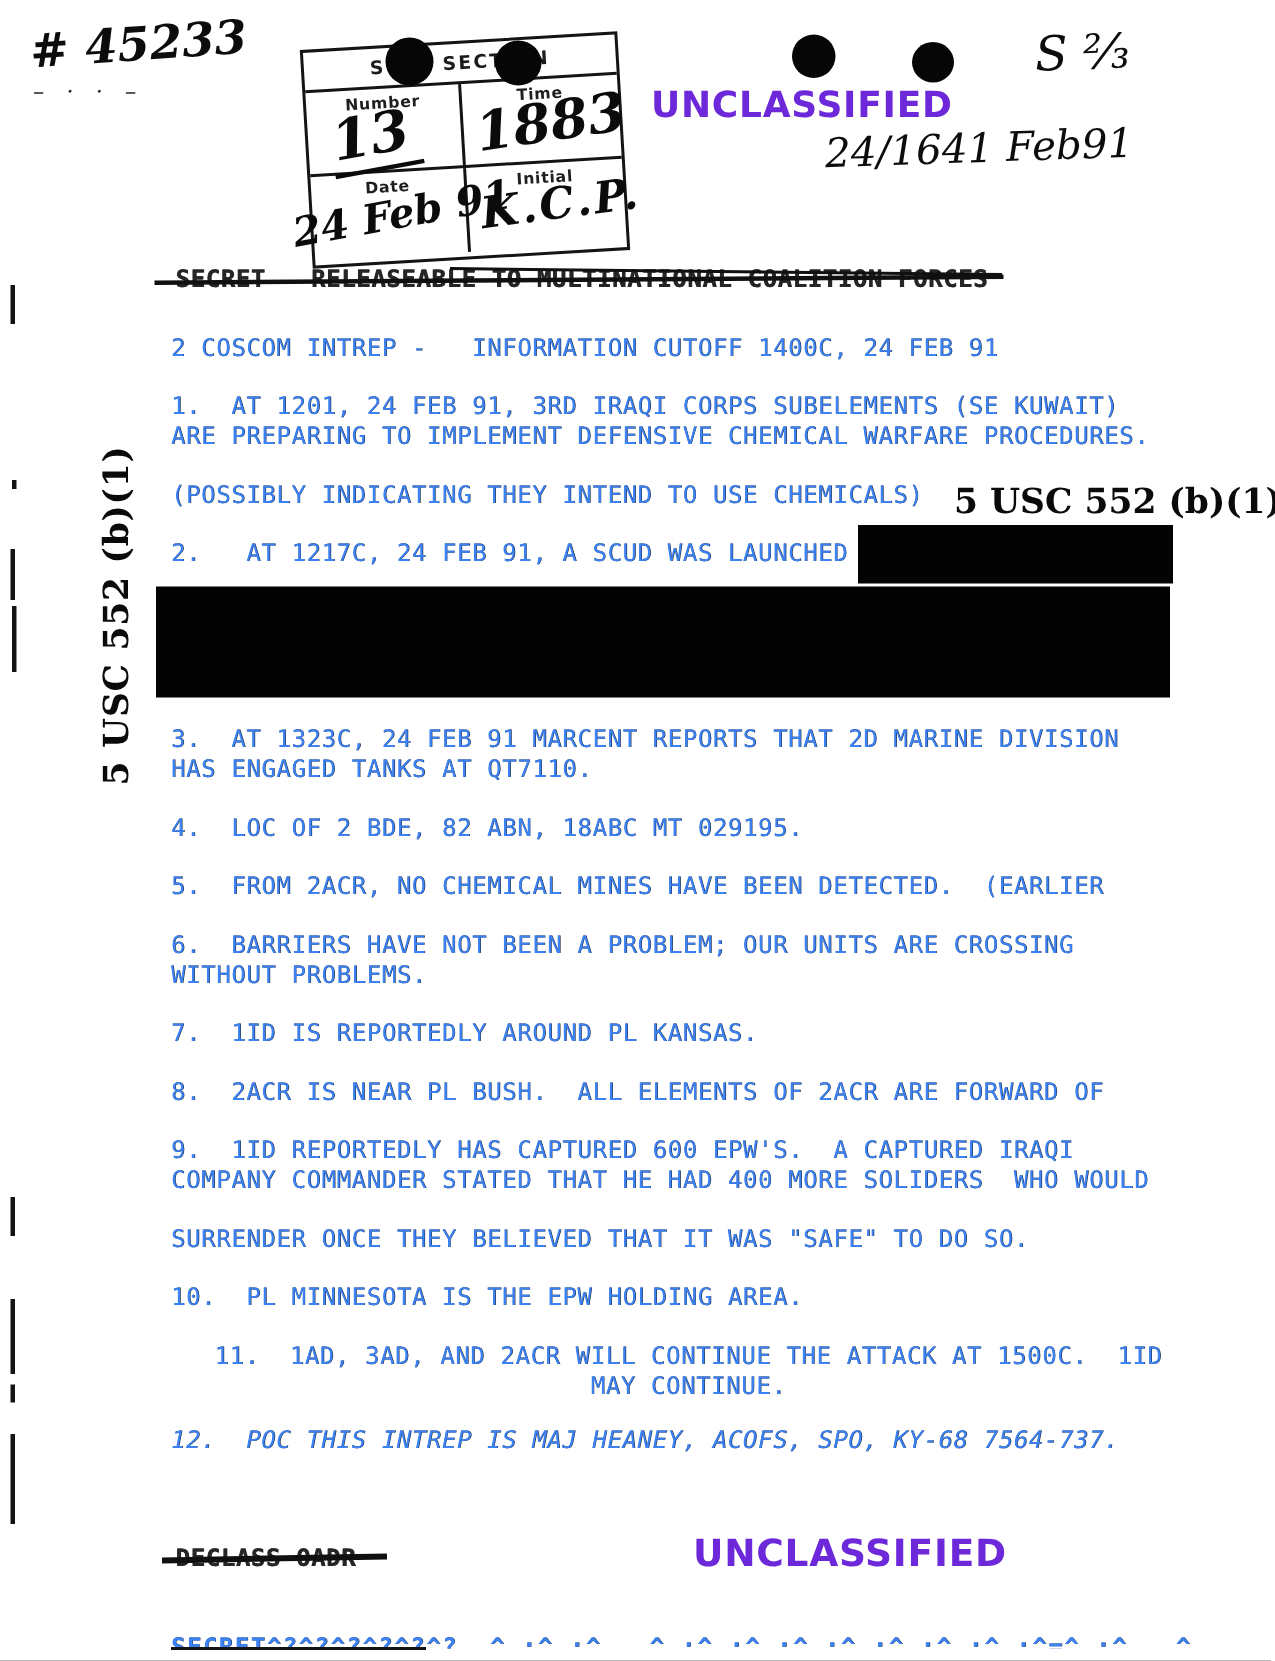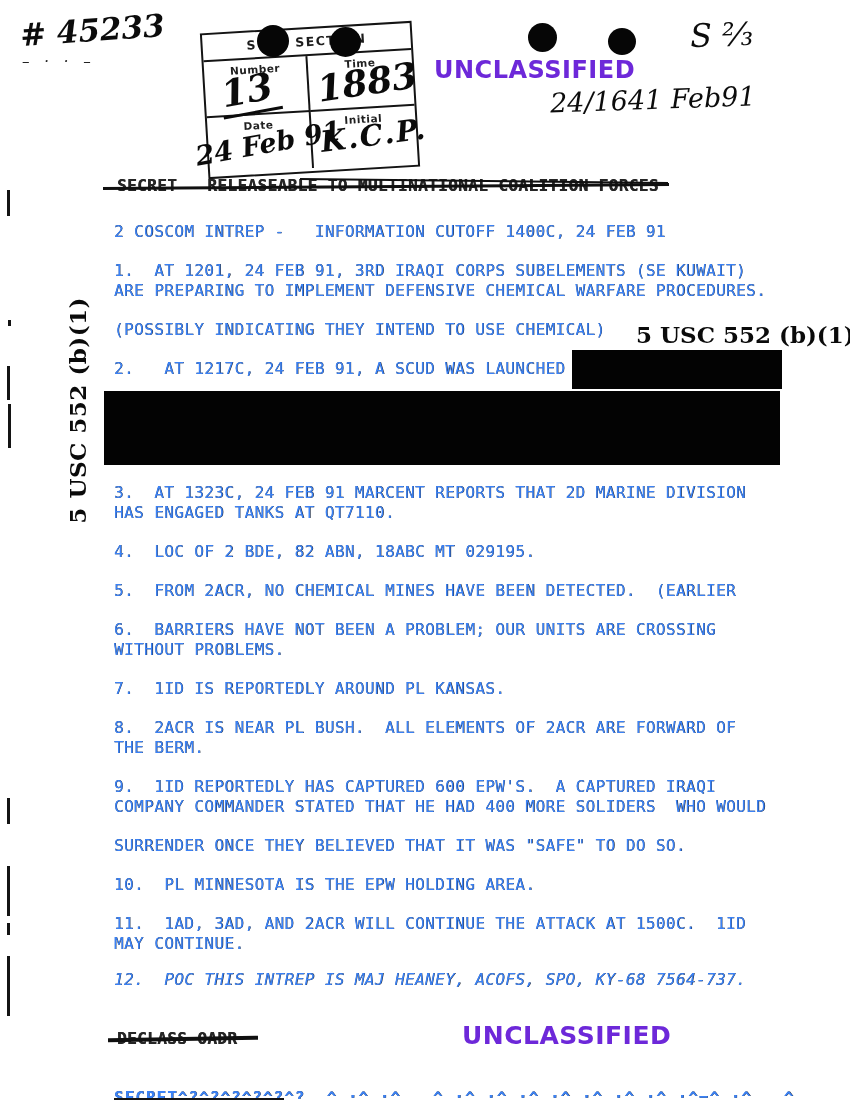--- a/index.html
+++ b/index.html
@@ -129,21 +129,21 @@
 
   <div id="body-col">
     <div class="para">
       <div class="tline">2 COSCOM INTREP -   INFORMATION CUTOFF 1400C, 24 FEB 91</div>
     </div>
     <div class="para">
       <div class="tline">1.  AT 1201, 24 FEB 91, 3RD IRAQI CORPS SUBELEMENTS (SE KUWAIT)</div>
       <div class="tline">ARE PREPARING TO IMPLEMENT DEFENSIVE CHEMICAL WARFARE PROCEDURES.</div>
     </div>
     <div class="para">
-      <div class="tline">(POSSIBLY INDICATING THEY INTEND TO USE CHEMICAL)</div>
+      <div class="tline">(POSSIBLY INDICATING THEY INTEND TO USE CHEMICALS)</div>
     </div>
     <div class="para" style="margin-bottom:0;">
       <div class="tline">2.   AT 1217C, 24 FEB 91, A SCUD WAS LAUNCHED</div>
       <div id="redact-scud" class="redact"></div>
     </div>
     <div id="redact-block" class="redact"></div>
     <div class="para">
       <div class="tline">3.  AT 1323C, 24 FEB 91 MARCENT REPORTS THAT 2D MARINE DIVISION</div>
       <div class="tline">HAS ENGAGED TANKS AT QT7110.</div>
     </div>
@@ -155,33 +155,32 @@
     </div>
     <div class="para">
       <div class="tline">6.  BARRIERS HAVE NOT BEEN A PROBLEM; OUR UNITS ARE CROSSING</div>
       <div class="tline">WITHOUT PROBLEMS.</div>
     </div>
     <div class="para">
       <div class="tline">7.  1ID IS REPORTEDLY AROUND PL KANSAS.</div>
     </div>
     <div class="para">
       <div class="tline">8.  2ACR IS NEAR PL BUSH.  ALL ELEMENTS OF 2ACR ARE FORWARD OF</div>
-      <div class="tline">THE BERM.</div>
     </div>
     <div class="para">
       <div class="tline">9.  1ID REPORTEDLY HAS CAPTURED 600 EPW'S.  A CAPTURED IRAQI</div>
       <div class="tline">COMPANY COMMANDER STATED THAT HE HAD 400 MORE SOLIDERS  WHO WOULD</div>
     </div>
     <div class="para">
       <div class="tline">SURRENDER ONCE THEY BELIEVED THAT IT WAS "SAFE" TO DO SO.</div>
     </div>
     <div class="para">
       <div class="tline">10.  PL MINNESOTA IS THE EPW HOLDING AREA.</div>
     </div>
-    <div class="para" style="margin-bottom:16px;">
+    <div class="para" style="margin-bottom:16px;text-align:center;">
       <div class="tline">11.  1AD, 3AD, AND 2ACR WILL CONTINUE THE ATTACK AT 1500C.  1ID</div>
       <div class="tline">MAY CONTINUE.</div>
     </div>
     <div class="para italic">
       <div class="tline">12.  POC THIS INTREP IS MAJ HEANEY, ACOFS, SPO, KY-68 7564-737.</div>
     </div>
   </div>
 
   <div id="struck-footer" class="struck">DECLASS OADR</div>
   <div id="strike2" class="strikebar"></div>

